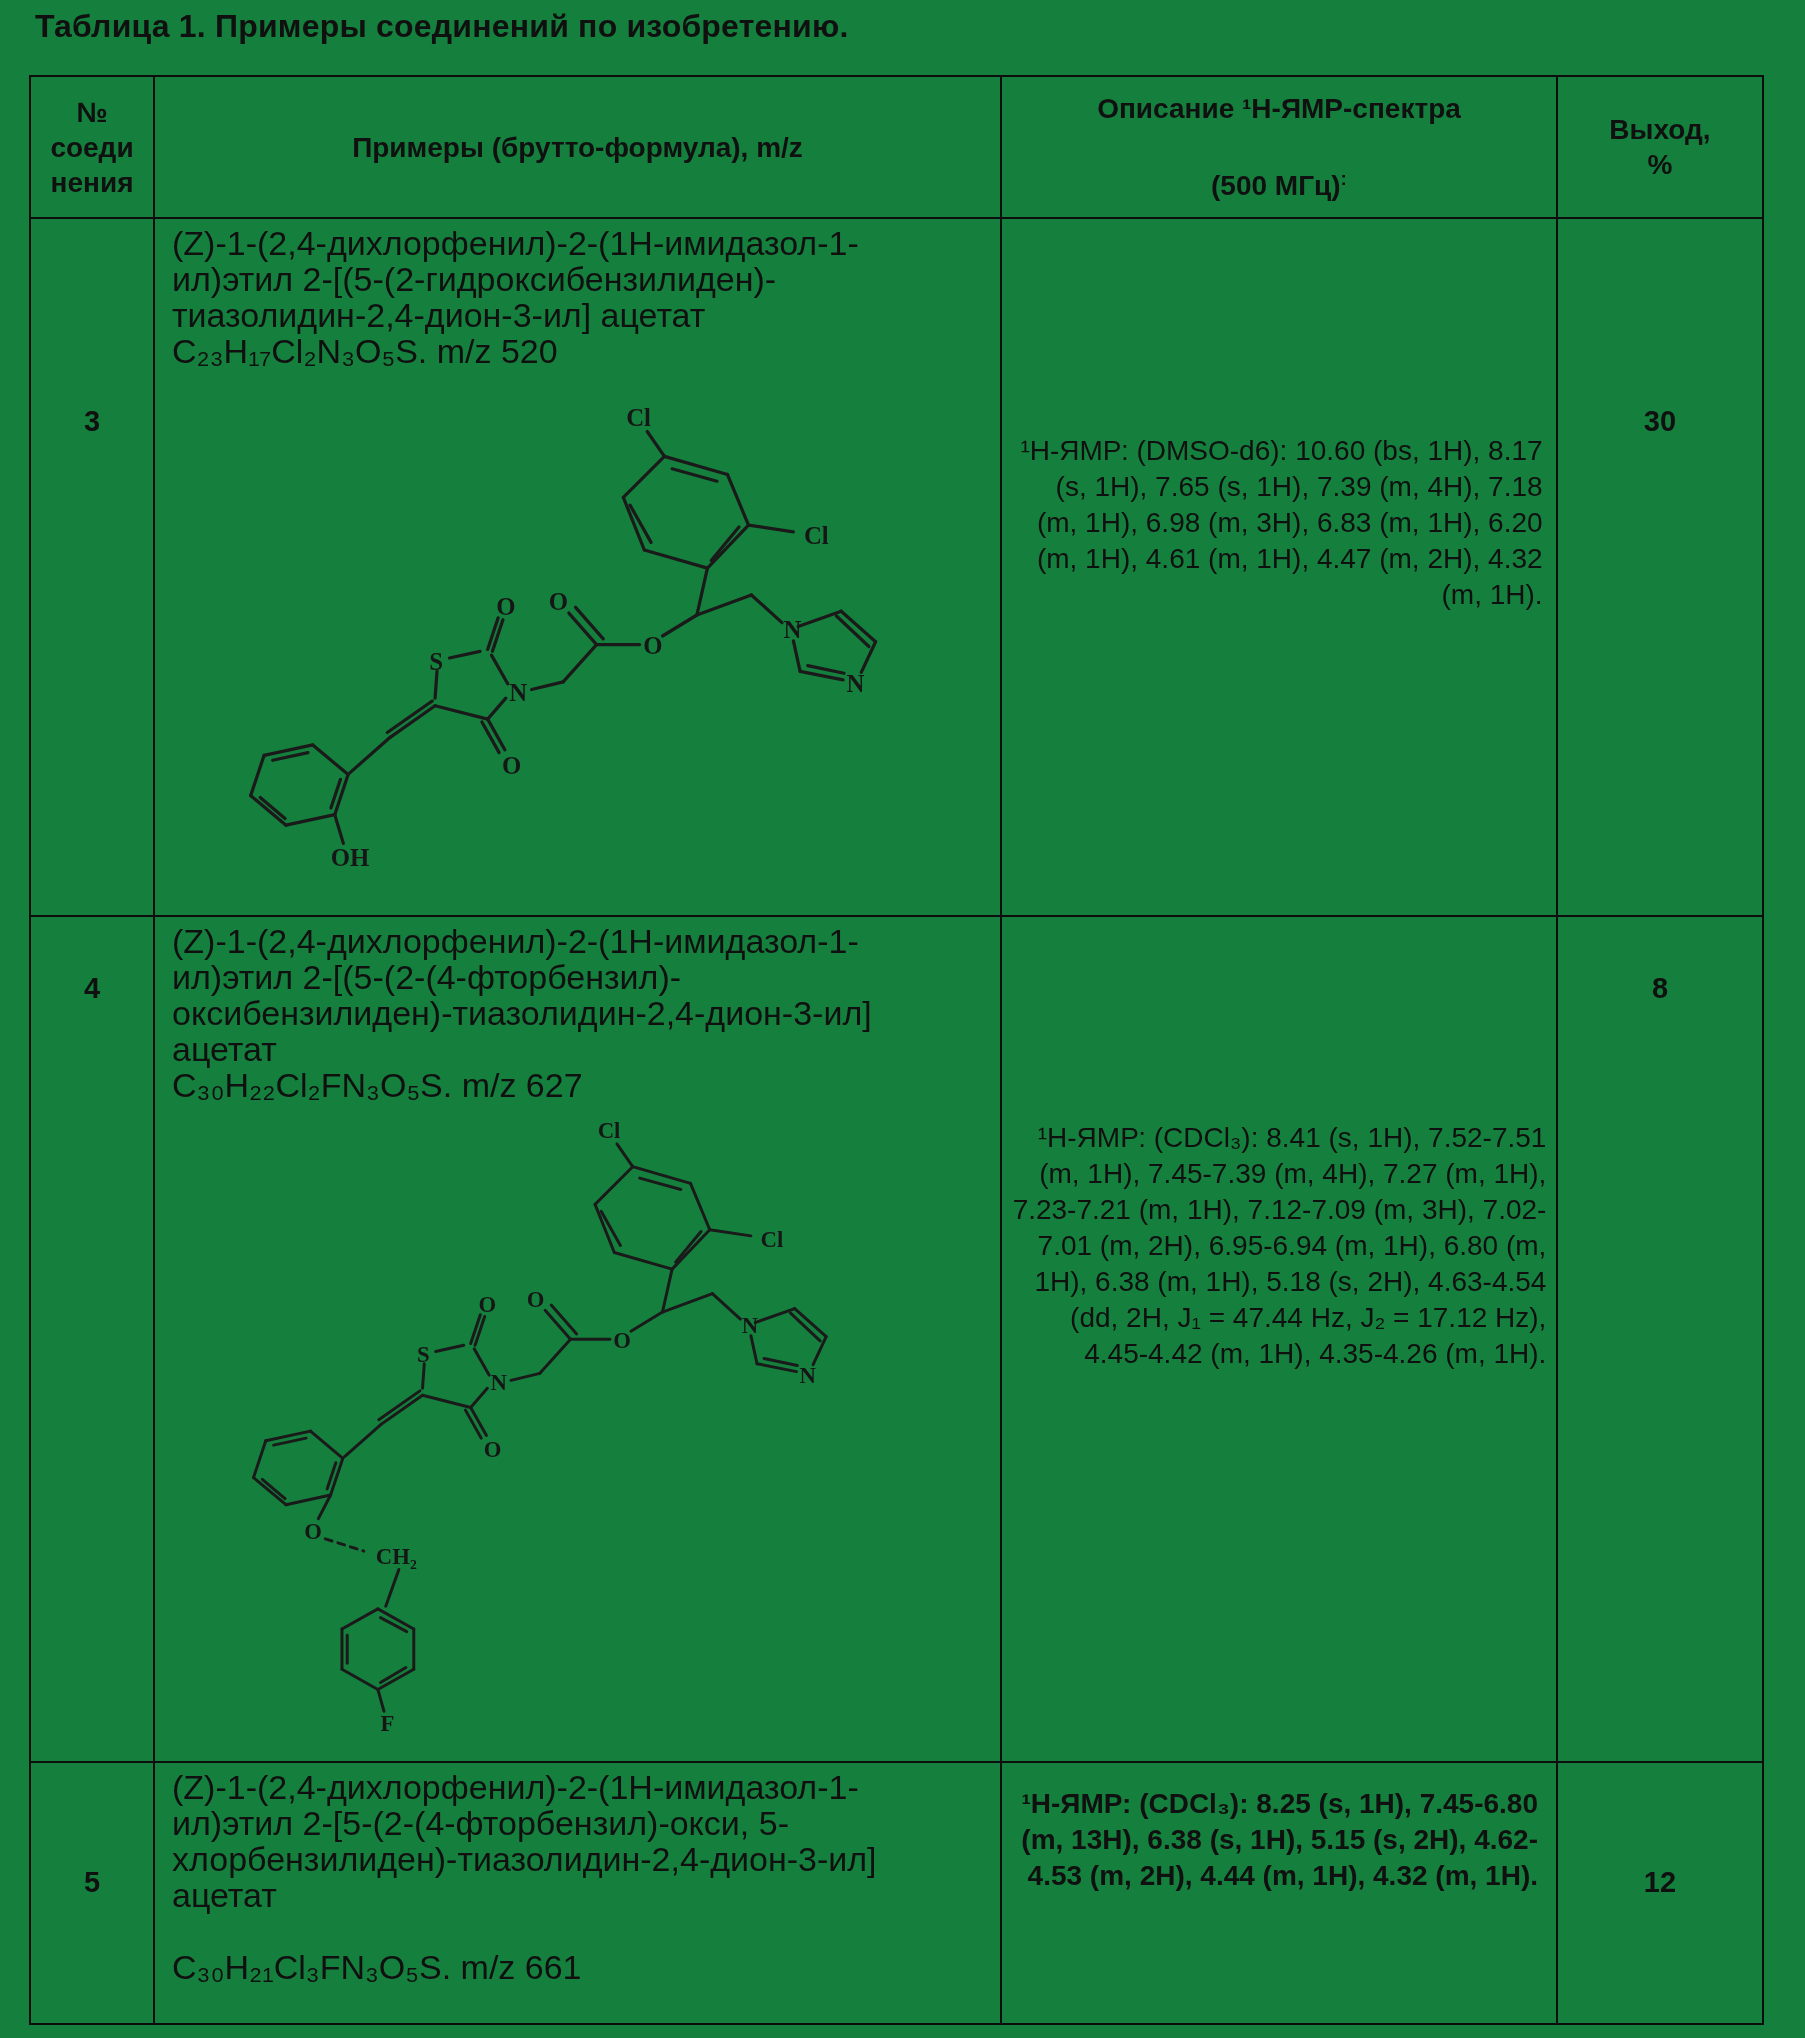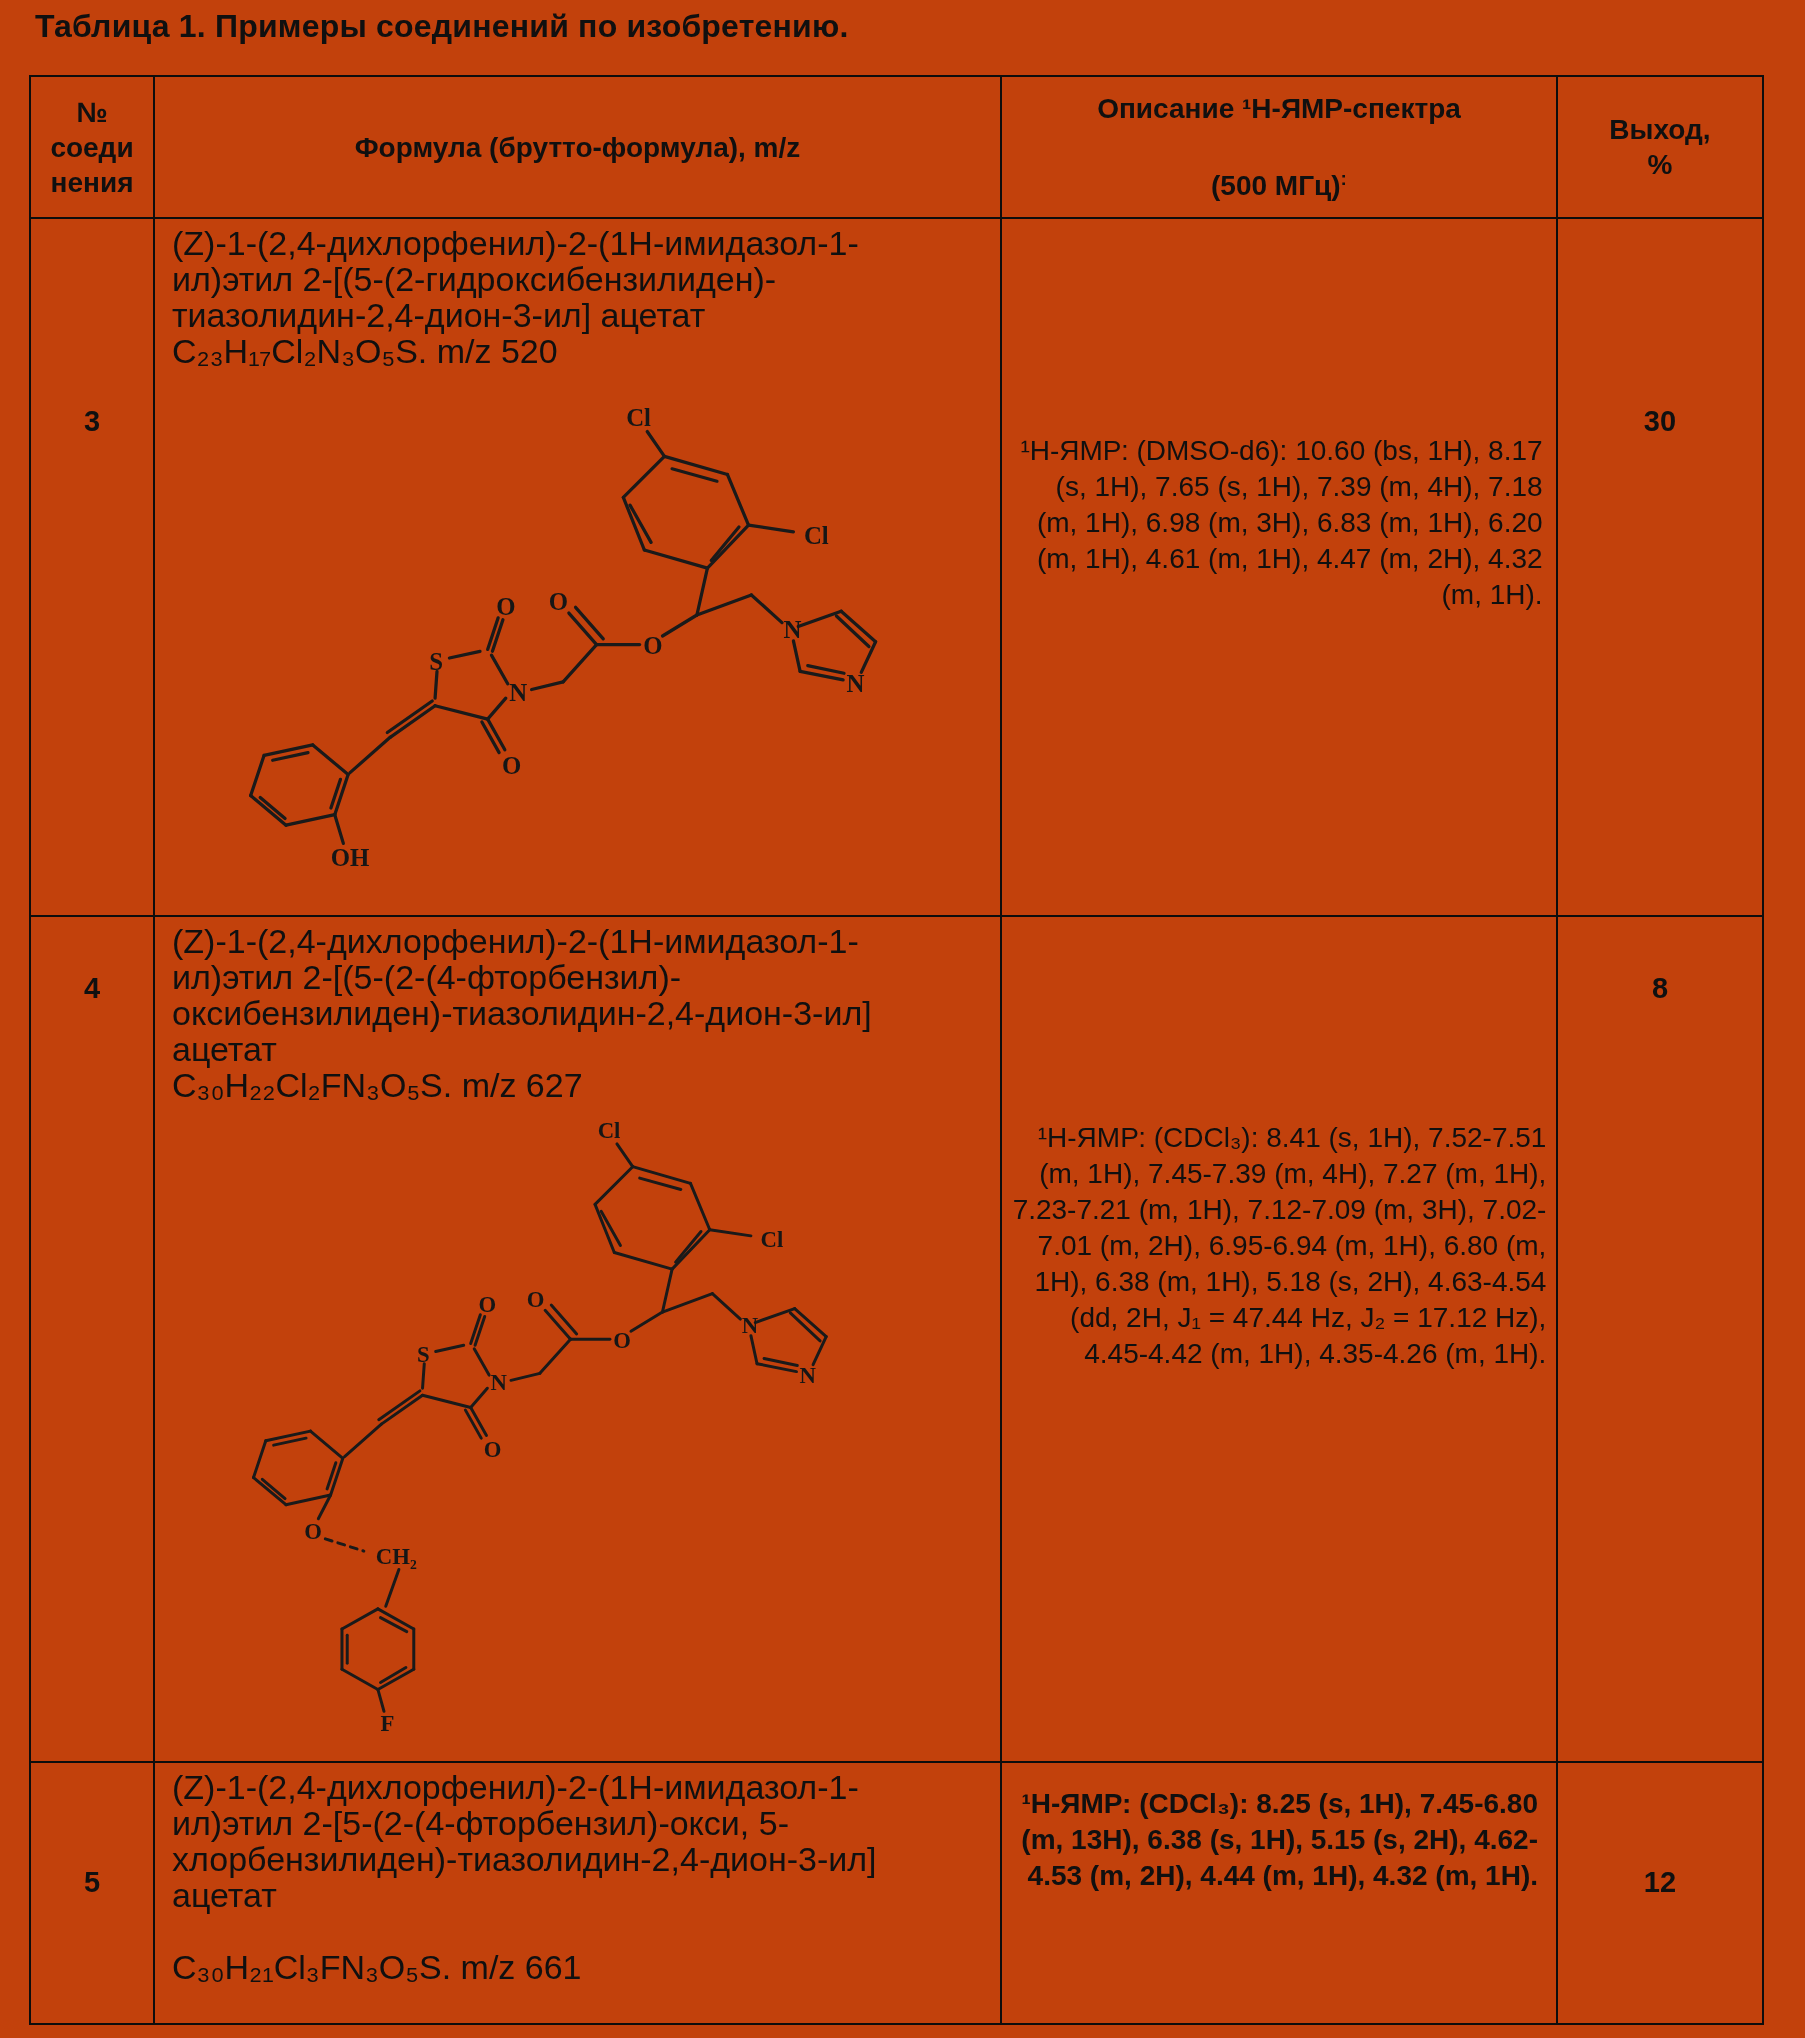--- a/index.html
+++ b/index.html
@@ -1,17 +1,17 @@
 <!DOCTYPE html>
 <html><head>
 <meta charset="utf-8">
 <style>
   html,body{margin:0;padding:0;background:#fff;}
   body{width:1806px;height:2039px;position:relative;font-family:"Liberation Sans",sans-serif;color:#101010;}
-  .page{position:absolute;inset:0;background:#c2410c;}
+  .page{position:absolute;inset:0;background:#15803d;}
   .doc-title{position:absolute;left:35px;top:7.6px;font-size:32px;font-weight:600;letter-spacing:0.2px;}
   .tbl{position:absolute;left:29px;top:75px;width:1735px;height:1950px;border:2.9px solid #0d0d0d;box-sizing:border-box;
        display:grid;grid-template-columns:124px 847px 556px 1fr;grid-template-rows:142px 698px 846px 1fr;}
   .cell{border-right:2.9px solid #0d0d0d;border-bottom:2.9px solid #0d0d0d;box-sizing:border-box;position:relative;overflow:hidden;}
   .cell.last-col{border-right:none;}
   .cell.last-row{border-bottom:none;}
   .hd{display:flex;flex-direction:column;align-items:center;justify-content:center;text-align:center;
       font-weight:700;font-size:28px;line-height:35px;white-space:pre-line;}
   .num,.yield{display:flex;justify-content:center;font-size:29px;font-weight:700;}
   .r3pad{padding-top:186px;}
@@ -35,21 +35,21 @@
   <div class="doc-title">Таблица 1. Примеры соединений по изобретению.</div>
 
   <div class="tbl">
 
     <div class="cell hd">
       <span>№
 соеди
 нения</span>
     </div>
     <div class="cell hd">
-      <span>Формула (брутто-формула), m/z</span>
+      <span>Примеры (брутто-формула), m/z</span>
     </div>
     <div class="cell hd">
       <span><span>Описание ¹Н-ЯМР-спектра</span><br>
       <span>(500 МГц)</span><sup class="fmark">:</sup></span>
     </div>
     <div class="cell hd last-col">
       <span>Выход,
 %</span>
     </div>
 

